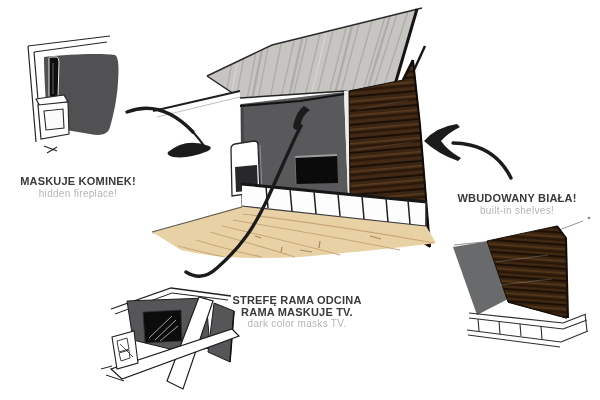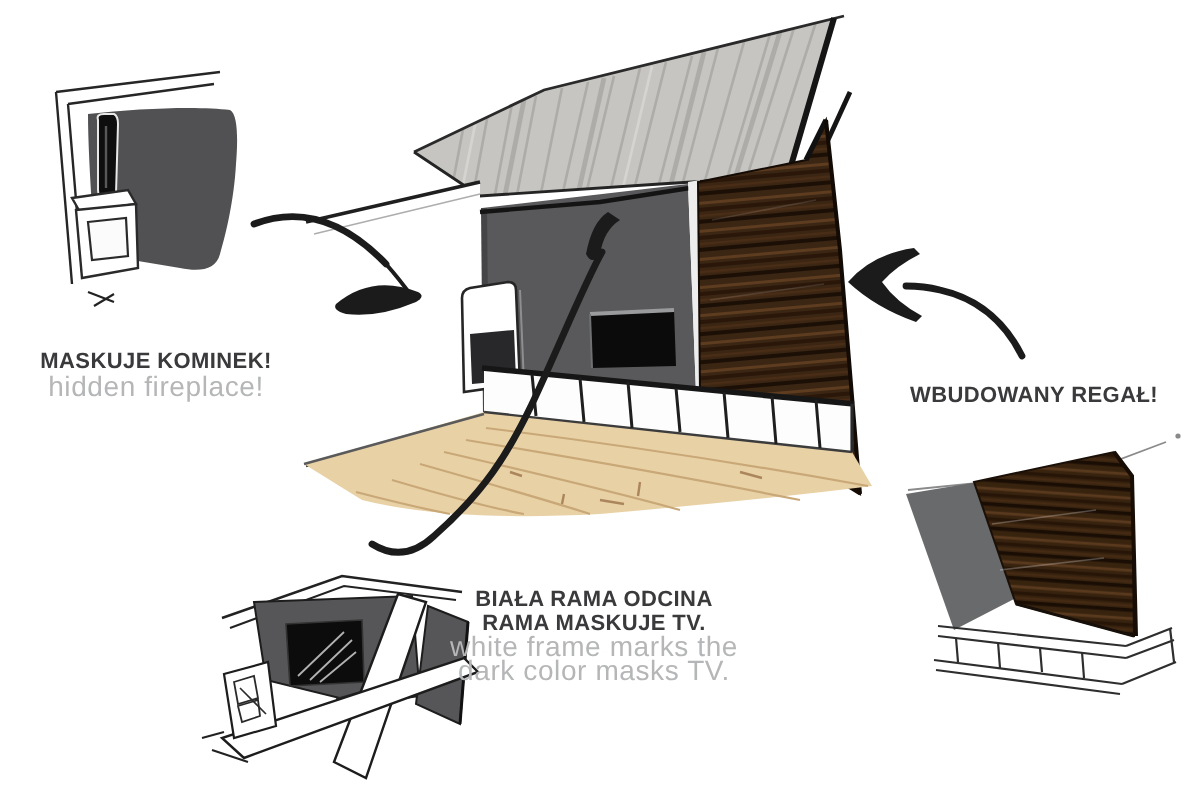--- a/index.html
+++ b/index.html
@@ -3,21 +3,21 @@
 <meta charset="utf-8">
 <style>
   html,body{margin:0;padding:0;background:#fff;}
   .board{
     position:relative;width:600px;height:400px;background:#ffffff;overflow:hidden;
     font-family:"Liberation Sans", sans-serif;
   }
   .board svg{position:absolute;left:0;top:0;}
   .label{position:absolute;text-align:center;}
   .label .t{font-weight:bold;color:#3a3a3c;font-size:11px;line-height:11.5px;letter-spacing:.2px;}
-  .label .s{color:#b5b6b7;font-size:14px;line-height:11.5px;letter-spacing:.3px;}
+  .label .s{color:#b5b6b7;font-size:10px;line-height:11.5px;letter-spacing:.3px;}
   #fireplace-label{left:8px;top:176px;width:140px;}
   #shelves-label{left:436px;top:193px;width:162px;}
   #tv-label{left:213px;top:295px;width:168px;}
 </style>
 </head>
 <body>
 
 <div class="board">
 
 <svg width="600" height="400" viewBox="0 0 600 400">
@@ -182,23 +182,23 @@
     <path d="M424,141 Q436,127 457,124 L460,127 Q448,133 441,141 Q448,151 461,158 L458,161 Q438,154 424,141 Z" fill="#1b1b1b"></path>
   </g>
 </svg>
 
   <div class="label" id="fireplace-label">
     <div class="t">MASKUJE KOMINEK!</div>
     <div class="s">hidden fireplace!</div>
   </div>
 
   <div class="label" id="shelves-label">
-    <div class="t">WBUDOWANY REGAŁ!</div>
+    <div class="t">WBUDOWANY BIAŁA!</div>
+    <div class="s">built-in shelves!</div>
   </div>
 
   <div class="label" id="tv-label">
-    <div class="t">BIAŁA RAMA ODCINA</div>
+    <div class="t">STREFĘ RAMA ODCINA</div>
     <div class="t">RAMA MASKUJE TV.</div>
-    <div class="s">white frame marks the</div>
     <div class="s">dark color masks TV.</div>
   </div>
 
 </div>
 
 </body></html>

